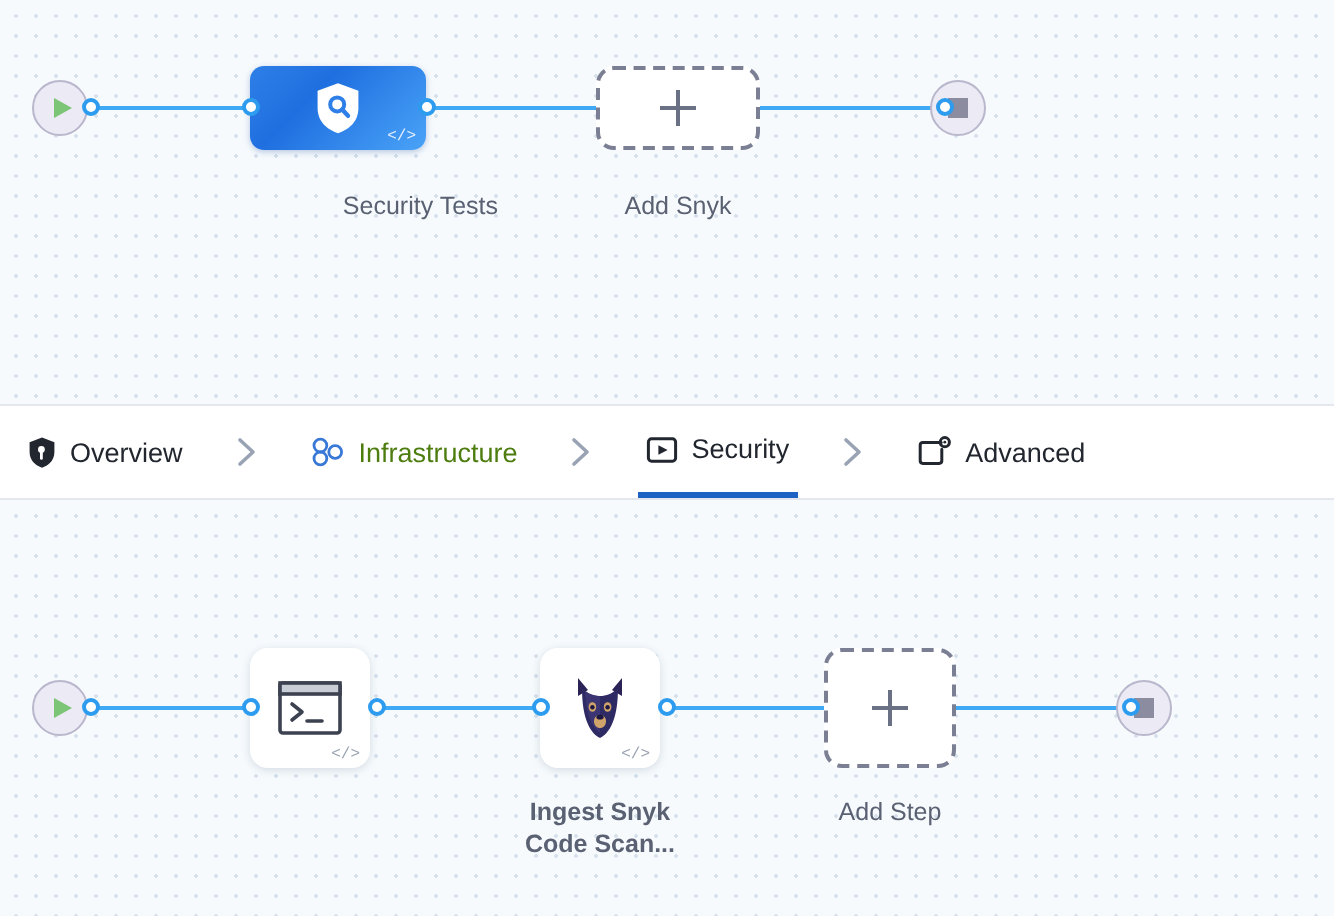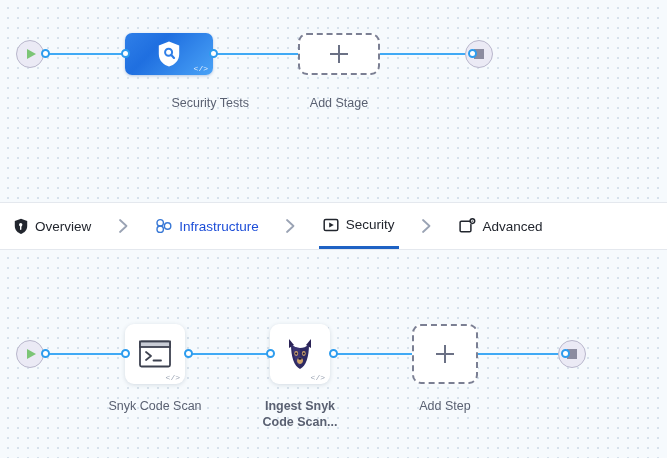--- a/index.html
+++ b/index.html
@@ -147,21 +147,21 @@
     gap: 7px;
     height: 100%;
     box-sizing: border-box;
     padding: 0 4px;
     font-size: 13.5px;
     color: #22262e;
     position: relative;
     cursor: pointer;
   }
   .tab.active { border-bottom: 3px solid #1e62c4; }
-  .tab.link   { color: #1d4ed8; }
+  .tab.link   { color: #4d7c0f; }
   .tab .ti { display: flex; align-items: center; }
   .chev {
     display: flex; align-items: center; justify-content: center;
     color: #9aa3b4;
     width: 56px;
     font-size: 15px;
   }
   .chev svg { display: block; }
 </style>
 </head>
@@ -188,21 +188,21 @@
       </svg>
       <span class="codebadge">&lt;/&gt;</span>
     </div>
     <div class="port" style="left:121px; top:49px;"></div>
     <div class="port" style="left:209px; top:49px;"></div>
     <div class="caption" style="left:89px; top:95px; width:160px;text-align:right;">Security Tests</div>
 
     <div class="add-node" style="left:298px; top:33px; width:82px; height:42px;">
       <div class="plus"></div>
     </div>
-    <div class="caption" style="left:259px; top:95px; width:160px;">Add Stage</div>
+    <div class="caption" style="left:259px; top:95px; width:160px;">Add Snyk</div>
 
     <div class="port" style="left:468px; top:49px;"></div>
     <div class="term" style="left:465px; top:40px;">
       <div class="sq"></div>
     </div>
   </div>
 
   <div class="tabbar">
 
     <div class="tab">
@@ -283,21 +283,20 @@
       <svg width="34" height="30" viewBox="0 0 34 30">
         <rect x="2" y="2.5" width="30" height="25" rx="1.5" fill="#ffffff" stroke="#3d4250" stroke-width="1.8"></rect>
         <rect x="2" y="2.5" width="30" height="5.5" fill="#c9cdd6" stroke="#3d4250" stroke-width="1.8"></rect>
         <path d="M8 13 L13 17 L8 21" fill="none" stroke="#3d4250" stroke-width="1.8" stroke-linecap="round" stroke-linejoin="round"></path>
         <line x1="15.5" y1="21.5" x2="23" y2="21.5" stroke="#3d4250" stroke-width="1.8" stroke-linecap="round"></line>
       </svg>
       <span class="codebadge">&lt;/&gt;</span>
     </div>
     <div class="port" style="left:121px; top:99px;"></div>
     <div class="port" style="left:184px; top:99px;"></div>
-    <div class="caption" style="left:75px; top:148px; width:160px;">Snyk Code Scan</div>
 
     <div class="step-node" style="left:270px; top:74px;">
       <svg width="30" height="34" viewBox="0 0 30 34">
         <path d="M4 2 L4 11 L9 8 Z" fill="#2b2356"></path>
         <path d="M26 2 L26 11 L21 8 Z" fill="#2b2356"></path>
         <path d="M6 7 C6 20 9 29 15 32 C21 29 24 20 24 7 C21 10 18 11 15 11 C12 11 9 10 6 7 Z" fill="#2e2a63"></path>
         <path d="M15 11 C12 11 9.5 10.2 7.5 8.6 C8 19 10.5 26.5 15 29.5 Z" fill="#3b3573"></path>
         <ellipse cx="11.2" cy="16.5" rx="1.9" ry="2.4" fill="#cfa36a"></ellipse>
         <ellipse cx="18.8" cy="16.5" rx="1.9" ry="2.4" fill="#cfa36a"></ellipse>
         <circle cx="11.2" cy="16.6" r="1.1" fill="#1b1740"></circle>

